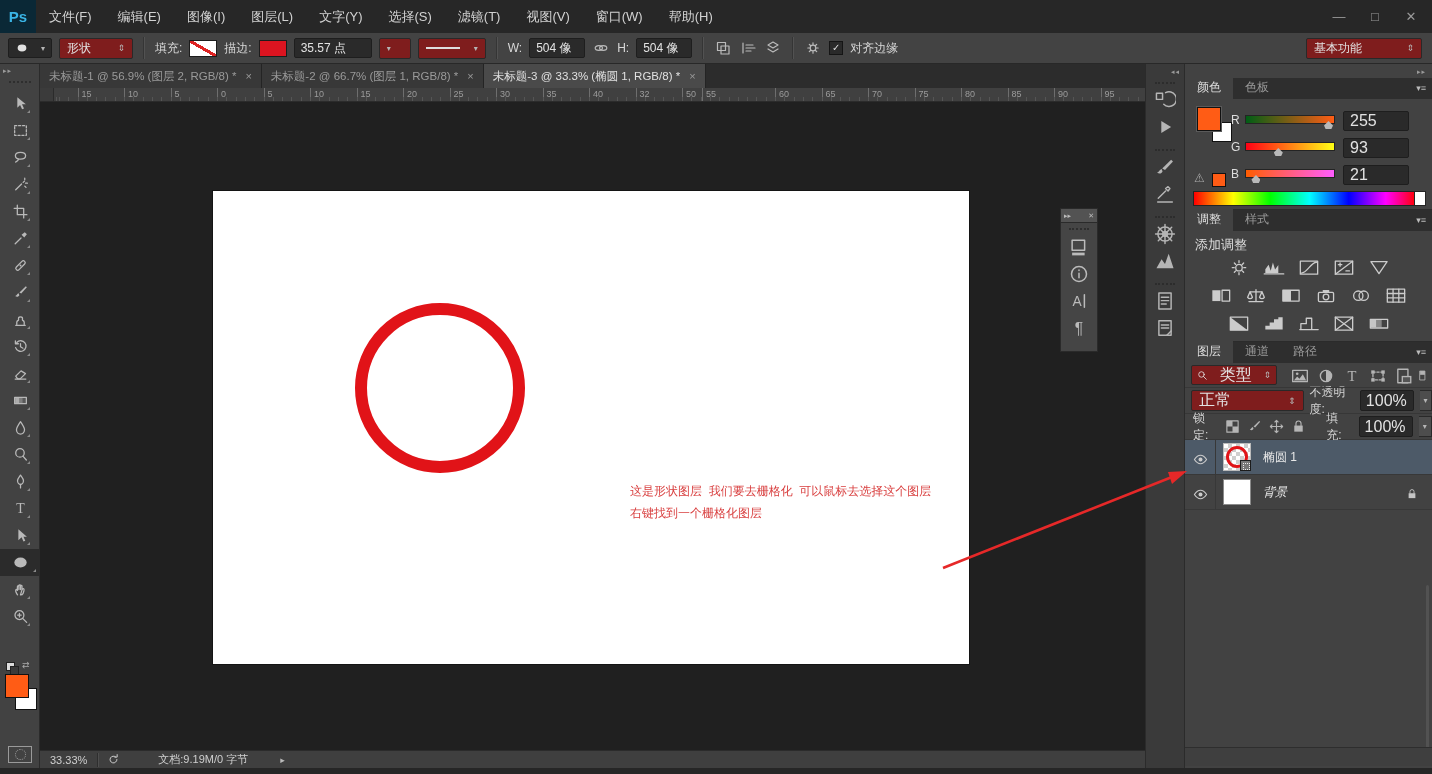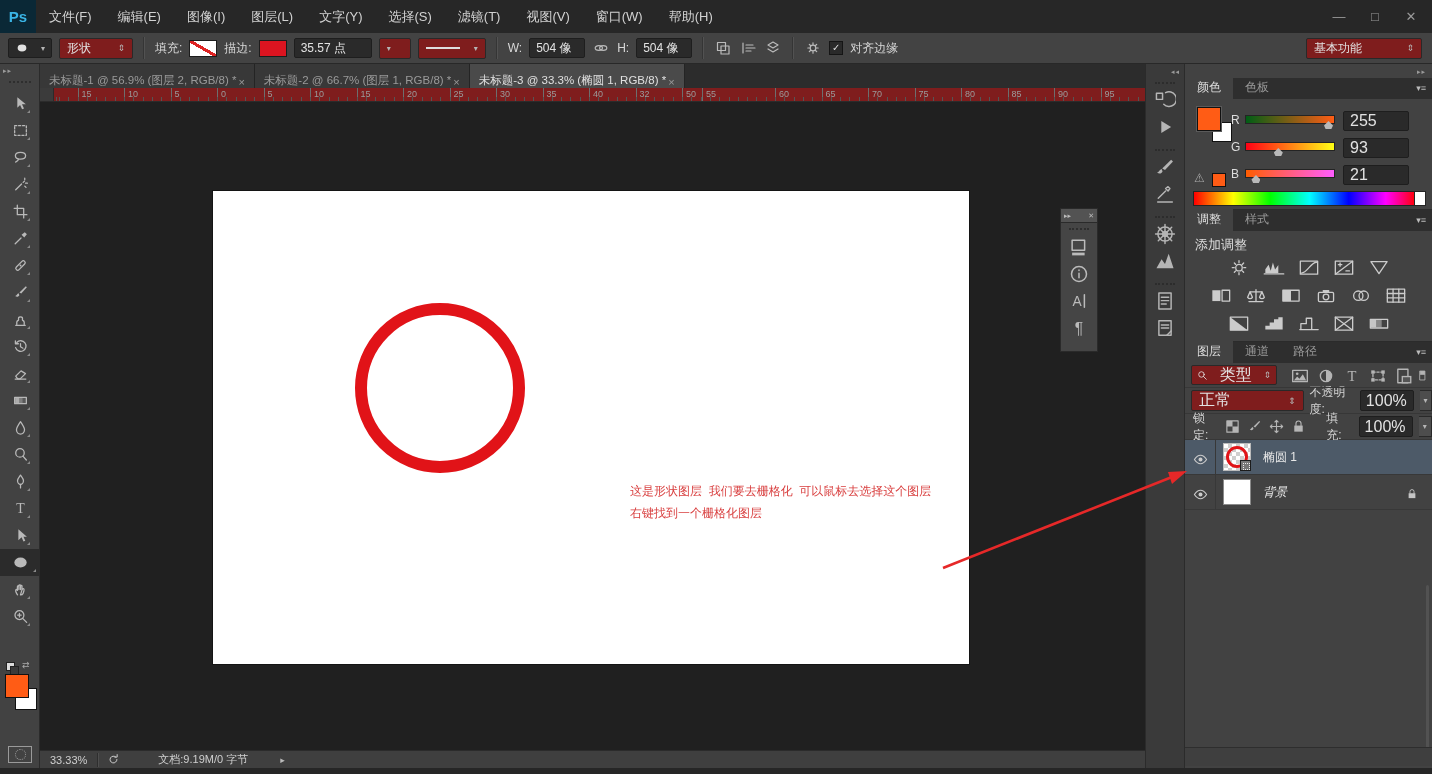--- a/index.html
+++ b/index.html
@@ -47,27 +47,27 @@
   .mini-sw2{position:absolute;left:10px;top:6px;width:7px;height:7px;background:#3a3a3a;border:1px solid #222;}
   #fg-swatch{position:absolute;left:5px;top:14px;width:22px;height:22px;border:1px solid #111;z-index:2;}
   #bg-swatch{position:absolute;left:15px;top:28px;width:20px;height:20px;border:1px solid #111;z-index:1;}
   #quickmask{position:absolute;left:8px;top:682px;width:22px;height:15px;border:1px solid #9a9a9a;display:flex;align-items:center;justify-content:center;}
   #quickmask i{width:9px;height:9px;border:1px dotted #9a9a9a;border-radius:50%;}
   #screenmode{position:absolute;left:8px;top:708px;width:22px;height:16px;}
   #screenmode i{position:absolute;border:1px solid #9a9a9a;width:13px;height:10px;}
 
   
   #tabbar{left:40px;top:64px;width:1105px;height:24px;background:#2c2c2c;display:flex;box-sizing:border-box;}
-  .tab{display:flex;align-items:flex-end;gap:2px;padding:0 9px;font-size:11.5px;color:#9a9a9a;background:#383838;border-right:1px solid #242424;white-space:nowrap;}
+  .tab{display:flex;align-items:center;gap:9px;padding:0 9px;font-size:11.5px;color:#9a9a9a;background:#383838;border-right:1px solid #242424;white-space:nowrap;}
   .tab.active{background:#4a4a4a;color:#e0e0e0;}
   .tab .close{font-size:11px;color:#9a9a9a;}
 
   
   #ruler-corner{left:40px;top:88px;width:14px;height:14px;background:#3b3b3b;border-right:1px solid #2b2b2b;border-bottom:1px solid #2b2b2b;box-sizing:border-box;}
-  #hruler{left:54px;top:88px;width:1091px;height:14px;background:#7f1d1d;border-bottom:1px solid #2b2b2b;overflow:hidden;box-sizing:border-box;}
+  #hruler{left:54px;top:88px;width:1091px;height:14px;background:#404040;border-bottom:1px solid #2b2b2b;overflow:hidden;box-sizing:border-box;}
   #hruler::after{content:"";position:absolute;left:0;bottom:0;width:100%;height:4px;
      background:repeating-linear-gradient(to right,#555 0 1px,transparent 1px 9.3px);background-position-x:5px;}
   .hlabel{position:absolute;top:0;height:14px;border-left:1px solid #6e6e6e;padding-left:3px;font-size:9px;color:#9b9b9b;line-height:12px;}
   #vruler{left:40px;top:102px;width:14px;height:648px;background:#3b3b3b;border-right:1px solid #2b2b2b;overflow:hidden;box-sizing:border-box;}
   #vruler::after{content:"";position:absolute;top:0;right:0;width:4px;height:100%;
      background:repeating-linear-gradient(to bottom,#555 0 1px,transparent 1px 9.3px);}
   .vlabel{position:absolute;left:0;width:13px;border-top:1px solid #6e6e6e;padding-top:2px;font-size:9px;color:#9b9b9b;text-align:center;line-height:7px;white-space:pre-line;}
 
   
   #pasteboard{left:40px;top:102px;width:1105px;height:648px;background:#202020;}

